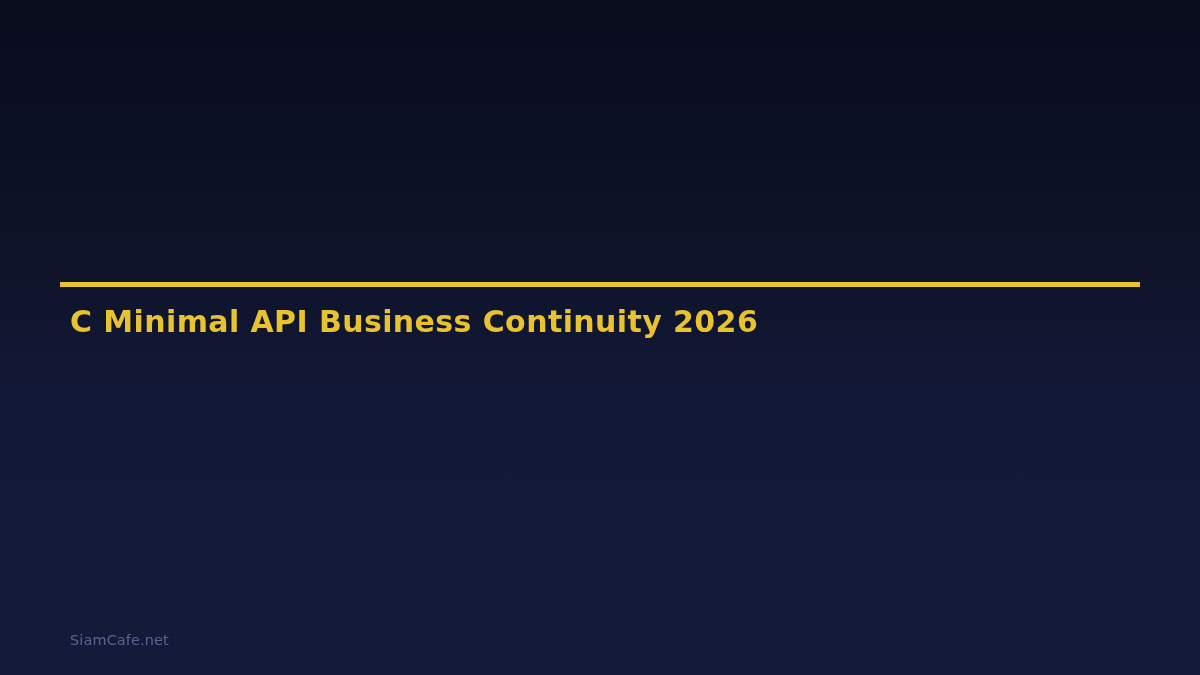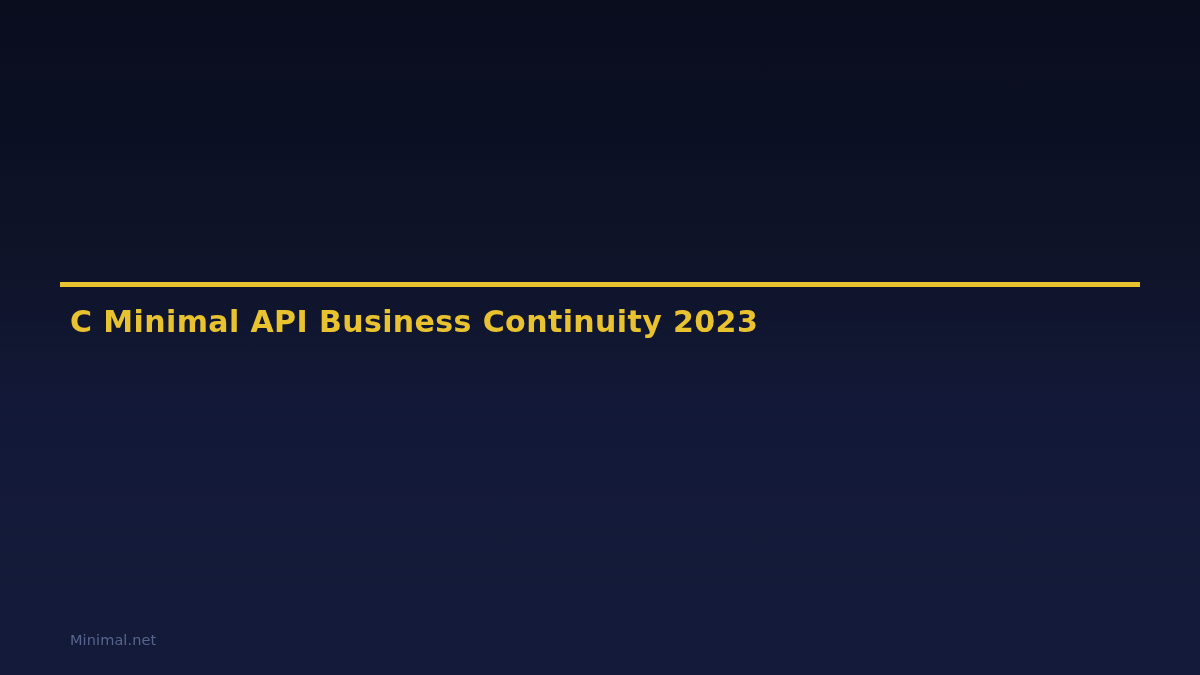--- a/index.html
+++ b/index.html
@@ -89,20 +89,20 @@
     font-family: "DejaVu Sans", "Liberation Sans", sans-serif;
   }
 </style>
 </head>
 <body>
 
 <div class="slide">
 
   <div class="title-block">
     <div class="title-rule"></div>
-    <h1 class="slide-title">C Minimal API Business Continuity 2023</h1>
+    <h1 class="slide-title">C Minimal API Business Continuity 2026</h1>
   </div>
 
   <div class="footer">
-    <span class="footer-text">Minimal.net</span>
+    <span class="footer-text">SiamCafe.net</span>
   </div>
 
 </div>
 
 </body></html>

